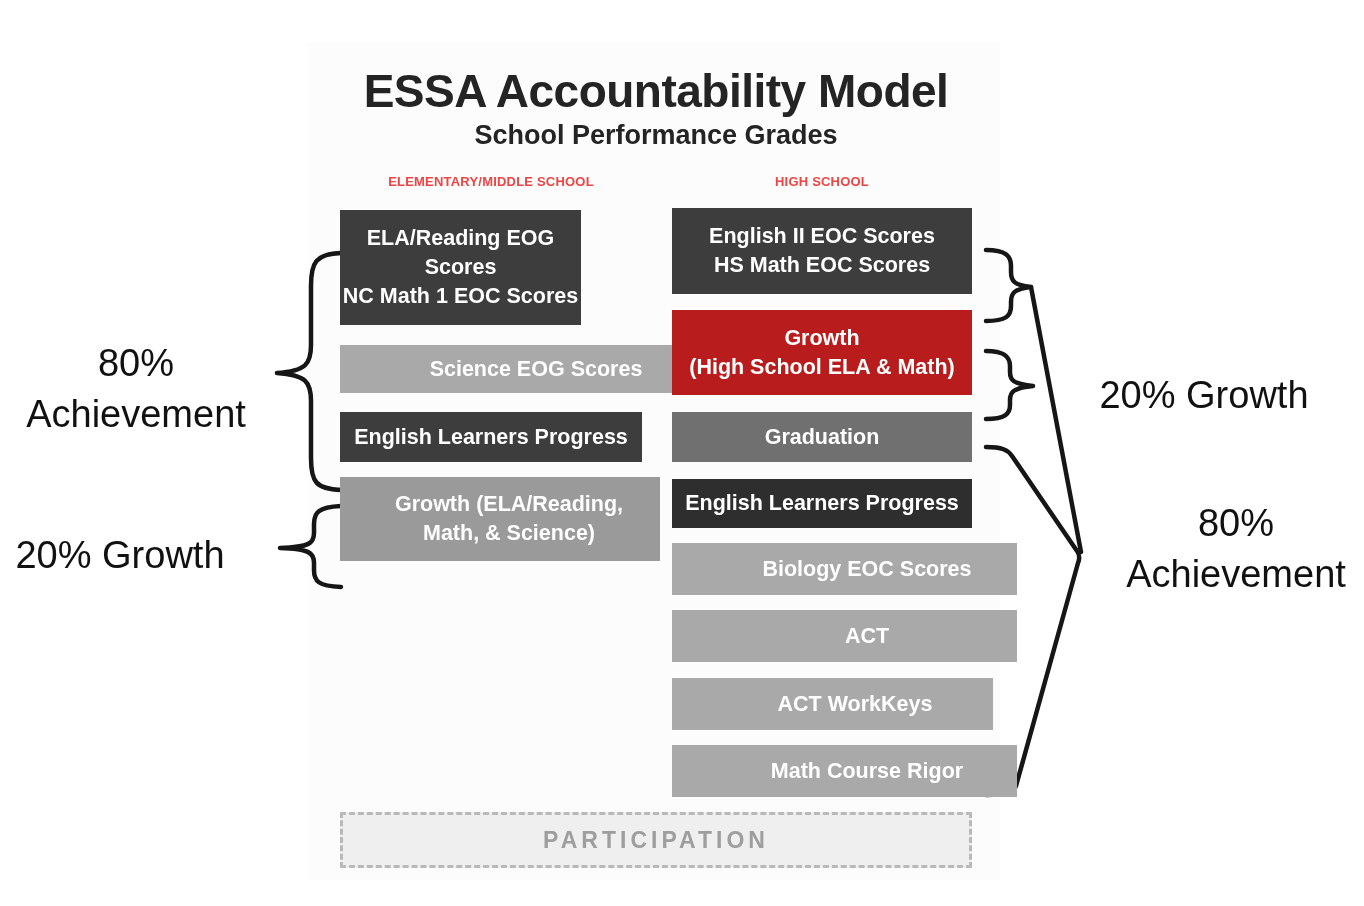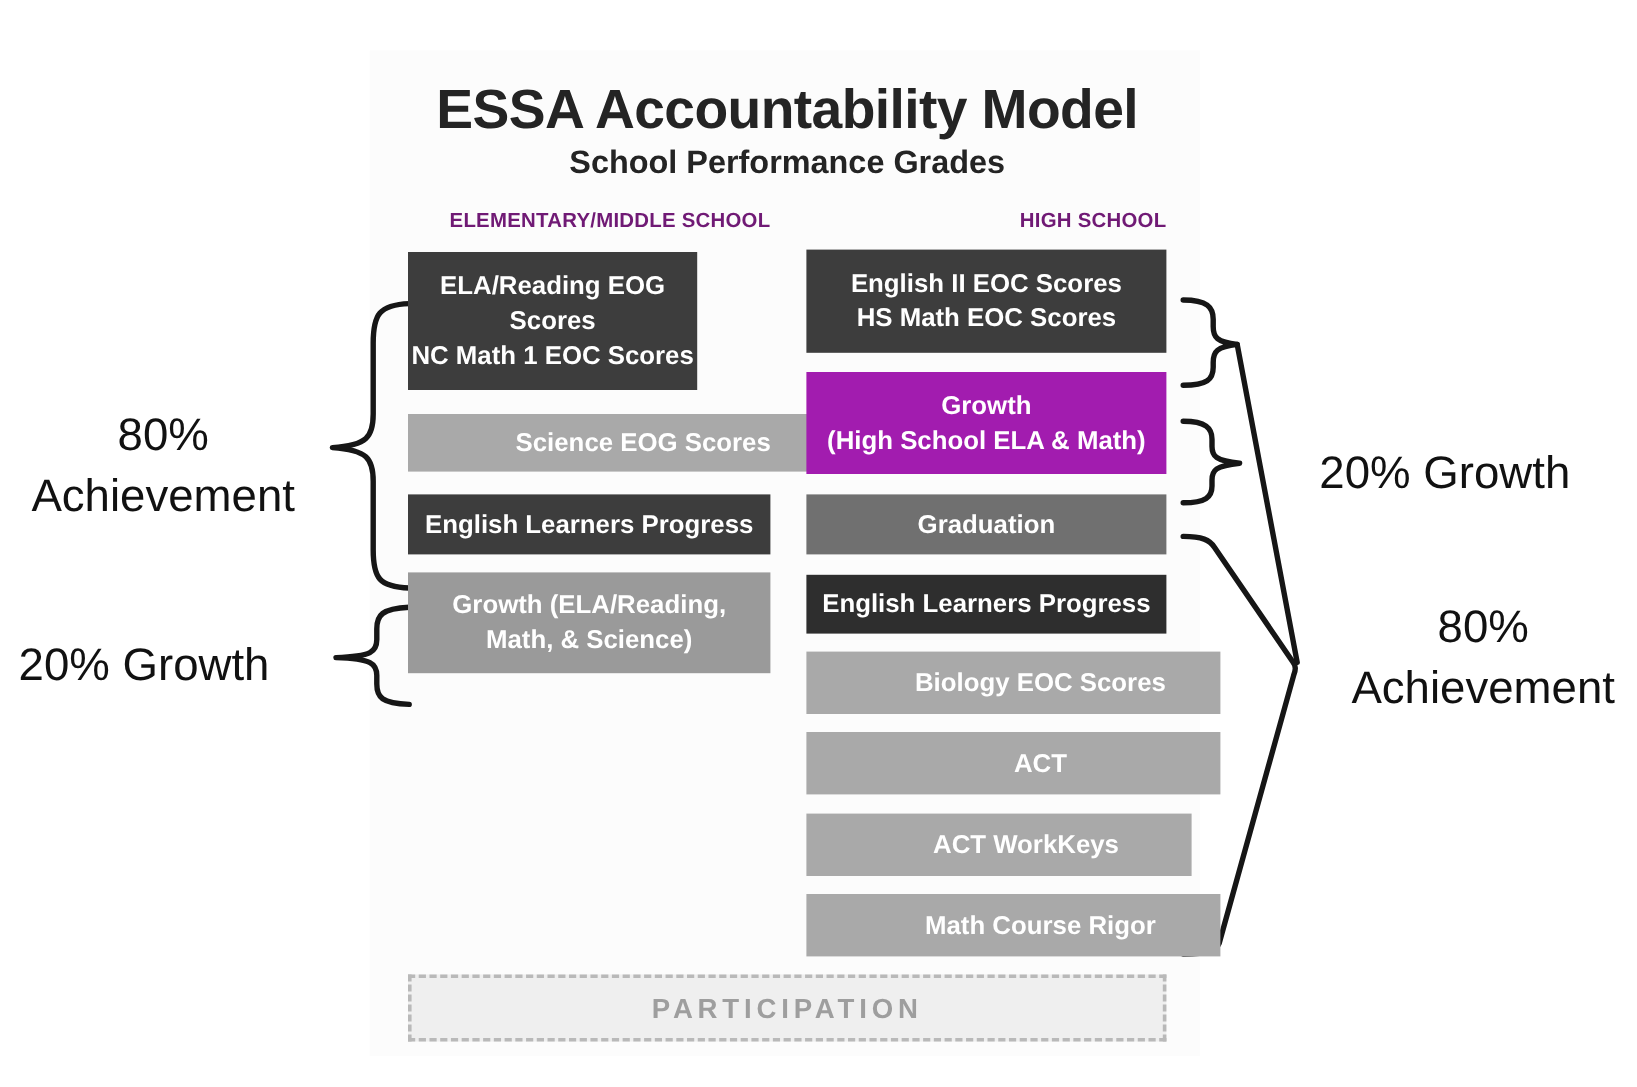--- a/index.html
+++ b/index.html
@@ -19,38 +19,38 @@
 
   .title{
     position:absolute;left:310px;width:692px;top:64px;
     text-align:center;font-size:46px;font-weight:bold;color:#242424;letter-spacing:-0.5px;
   }
   .subtitle{
     position:absolute;left:310px;width:692px;top:120px;
     text-align:center;font-size:27px;font-weight:bold;color:#242424;
   }
   .col-header{
-    position:absolute;top:174px;text-align:right;
-    font-size:17px;font-weight:bold;color:#701a75;letter-spacing:0.2px;
+    position:absolute;top:174px;text-align:center;
+    font-size:13px;font-weight:bold;color:#ef4444;letter-spacing:0.2px;
   }
   .col-header.left{left:340px;width:302px;}
   .col-header.right{left:672px;width:300px;}
 
   .box{
     position:absolute;
     display:flex;flex-direction:column;align-items:center;justify-content:center;
     text-align:center;color:#ffffff;font-weight:bold;font-size:21.5px;line-height:29px;
   }
   .box .line{display:block;}
 
   .shade-dark{background:#3d3d3d;}
   .shade-darkest{background:#2e2e2e;}
-  .shade-medium{background:#a21caf;}
+  .shade-medium{background:#b91c1c;}
   .shade-medium-dark{background:#707070;}
-  .shade-medium-light{background:#9a9a9a;}
+  .shade-medium-light{background:#9a9a9a;padding-left:18px;}
   .shade-light{background:#a9a9a9;padding-left:45px;}
 
   
   .lb1{left:340px;width:241px;top:210px;height:115px;}
   .lb2{left:340px;width:302px;top:345px;height:48px;}
   .lb3{left:340px;width:302px;top:412px;height:50px;}
   .lb4{left:340px;width:302px;top:477px;height:84px;}
   
   .rb1{left:672px;width:300px;top:208px;height:86px;}
   .rb2{left:672px;width:300px;top:310px;height:85px;}

